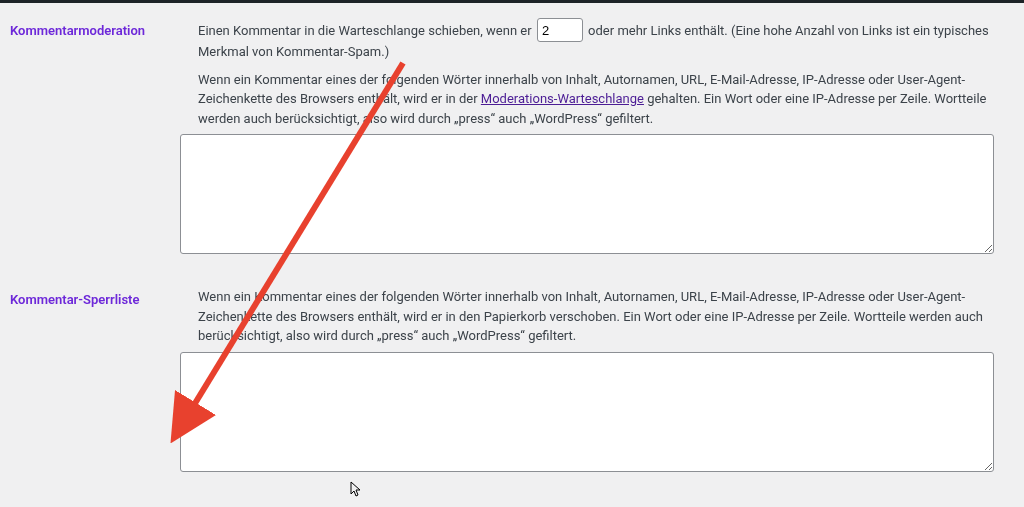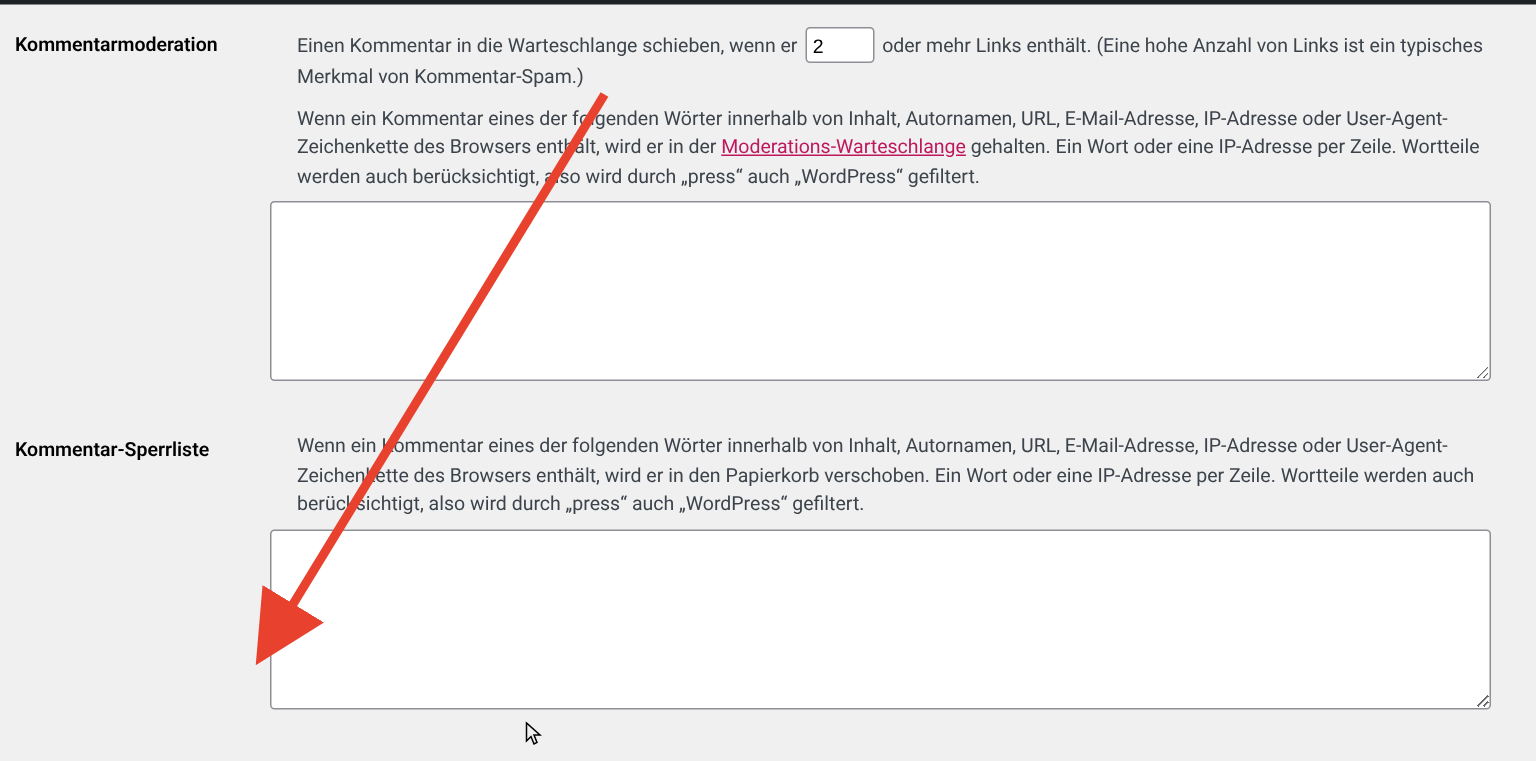--- a/index.html
+++ b/index.html
@@ -21,21 +21,21 @@
     width: 100%;
     border-collapse: collapse;
   }
   table.form-table th {
     text-align: left;
     vertical-align: top;
     width: 160px;
     padding: 20px 10px 20px 0;
     font-weight: 600;
     font-size: 13px;
-    color: #000000;
+    color: #6d28d9;
   }
   table.form-table td {
     vertical-align: top;
     padding: 15px 10px 15px 0;
     font-size: 13px;
     color: #3c434a;
   }
   .inline-num {
     width: 36px;
     height: 22px;
@@ -47,21 +47,21 @@
     margin: 0 2px;
     text-align: left;
     vertical-align: baseline;
   }
   .desc {
     margin: 8px 0 6px 18px;
     line-height: 1.5;
     color: #3c434a;
   }
   .desc a {
-    color: #be185d;
+    color: #4c1d95;
     text-decoration: underline;
   }
   textarea.large-text {
     width: 100%;
     max-width: 836px;
     height: 120px;
     resize: both;
     border: 1px solid #8c8f94;
     border-radius: 3px;
     background: #fff;

